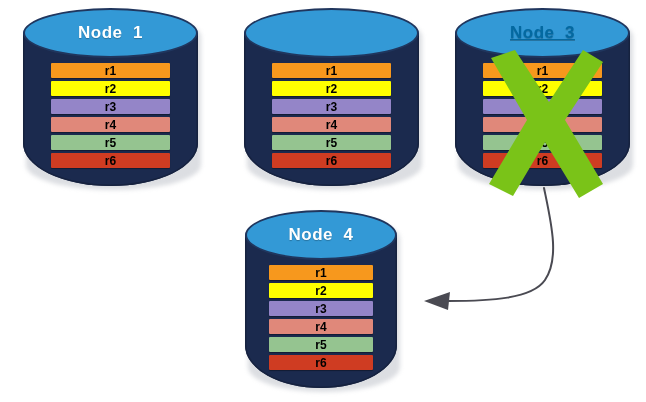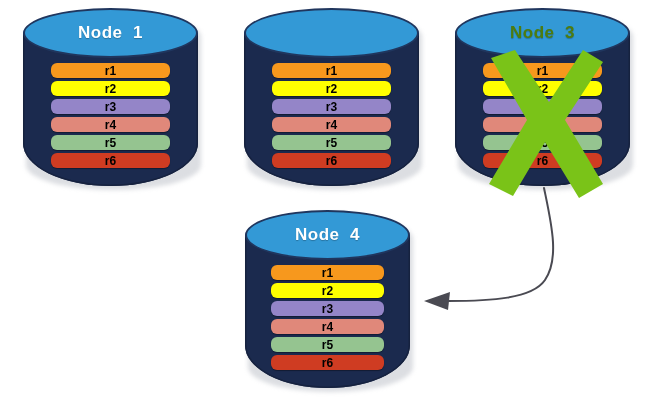--- a/index.html
+++ b/index.html
@@ -83,21 +83,21 @@
     position: absolute;
     left: 16%;
     right: 16%;
     top: 55px;
   }
 
   .record {
     position: relative;
     height: 15px;
     margin-bottom: 3px;
-    border-radius: 6px;
+    border-radius: 1px;
     display: flex;
     align-items: center;
     justify-content: center;
     font-size: 12px;
     font-weight: bold;
     color: #000000;
     box-shadow: 0 1px 1px rgba(0,0,0,0.35);
     line-height: 1;
   }
 
@@ -147,32 +147,32 @@
       <div class="record" style="background: rgb(224, 136, 122);">r4</div>
       <div class="record" style="background: rgb(149, 196, 144);">r5</div>
       <div class="record" style="background: rgb(207, 60, 34);">r6</div>
     </div>
   </div>
 
   <div class="node" id="node-2" style="left: 455px; top: 8px; width: 175px; height: 178px;">
     <div class="node-shadow"></div>
     <div class="cyl-body" style="background: rgb(27, 42, 78);"></div>
     <div class="cyl-top" style="background: rgb(51, 153, 214); border-color: rgb(32, 54, 94);"></div>
-    <div class="node-title" style="color: #4d7c0f;">Node  3</div>
+    <div class="node-title" style="color: #0369a1; text-decoration: underline;">Node  3</div>
     <div class="records">
       <div class="record" style="background: rgb(247, 152, 29);">r1</div>
       <div class="record" style="background: rgb(255, 255, 0);">r2</div>
       <div class="record" style="background: rgb(148, 133, 200);">r3</div>
       <div class="record" style="background: rgb(224, 136, 122);">r4</div>
       <div class="record" style="background: rgb(149, 196, 144);">r5</div>
       <div class="record" style="background: rgb(207, 60, 34);">r6</div>
     </div>
   </div>
 
-  <div class="node" id="node-3" style="left: 245px; top: 210px; width: 165px; height: 178px;">
+  <div class="node" id="node-3" style="left: 245px; top: 210px; width: 152px; height: 178px;">
     <div class="node-shadow"></div>
     <div class="cyl-body" style="background: rgb(27, 42, 78);"></div>
     <div class="cyl-top" style="background: rgb(51, 153, 214); border-color: rgb(32, 54, 94);"></div>
     <div class="node-title" style="color: rgb(255, 255, 255);">Node  4</div>
     <div class="records">
       <div class="record" style="background: rgb(247, 152, 29);">r1</div>
       <div class="record" style="background: rgb(255, 255, 0);">r2</div>
       <div class="record" style="background: rgb(148, 133, 200);">r3</div>
       <div class="record" style="background: rgb(224, 136, 122);">r4</div>
       <div class="record" style="background: rgb(149, 196, 144);">r5</div>

